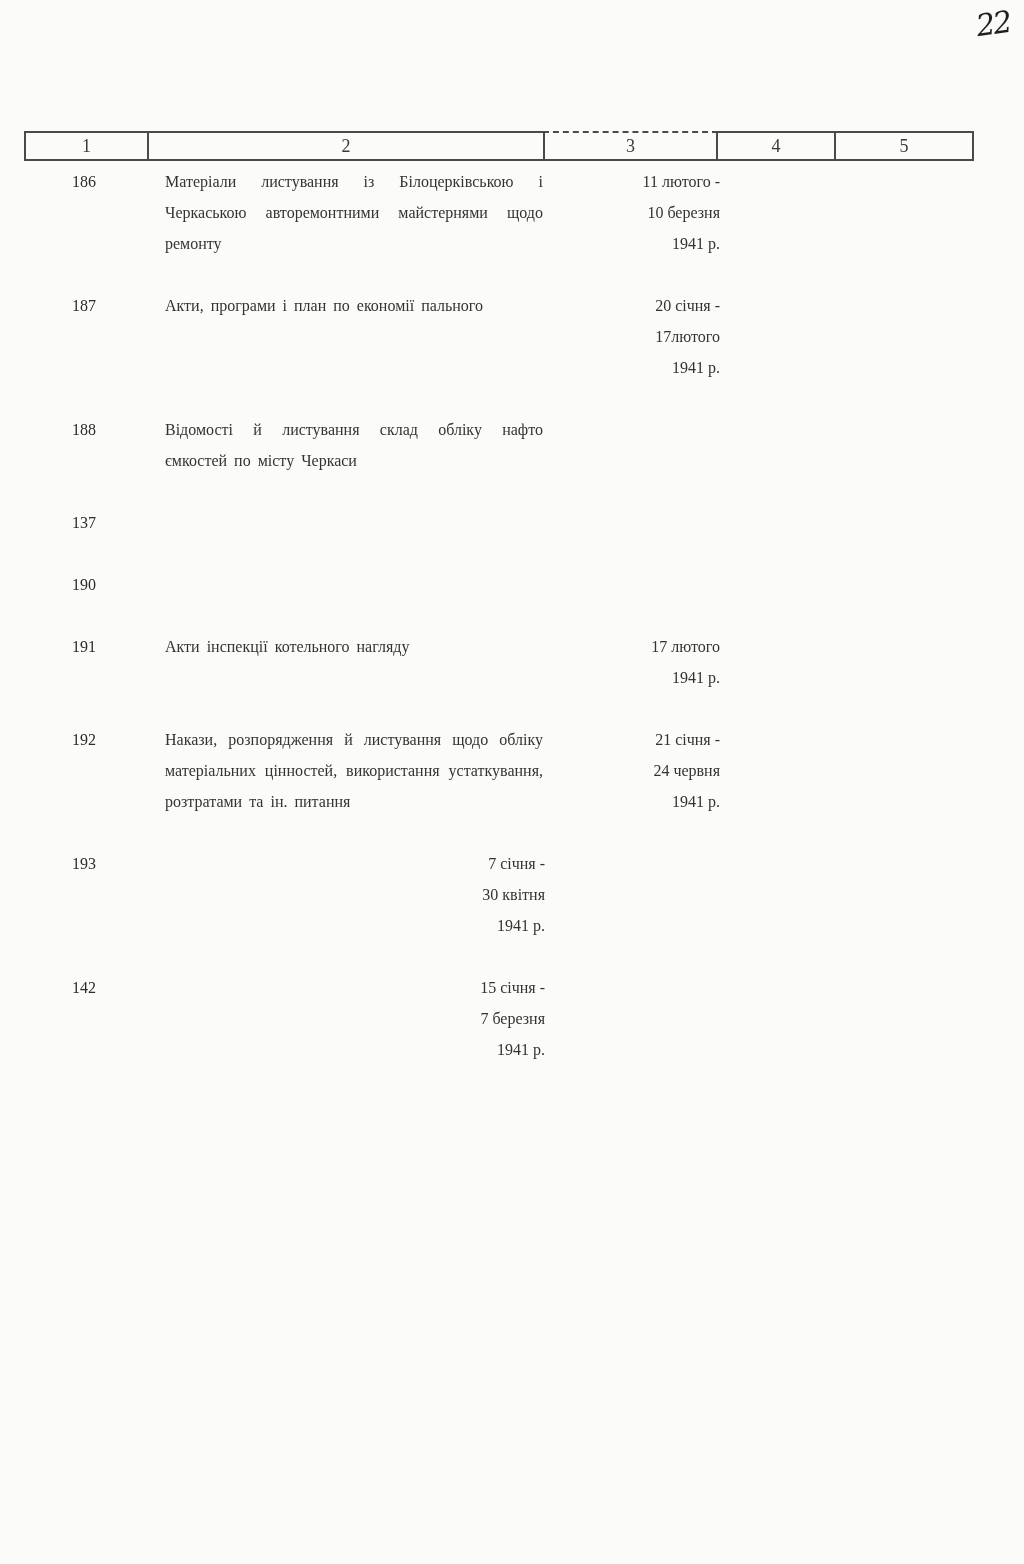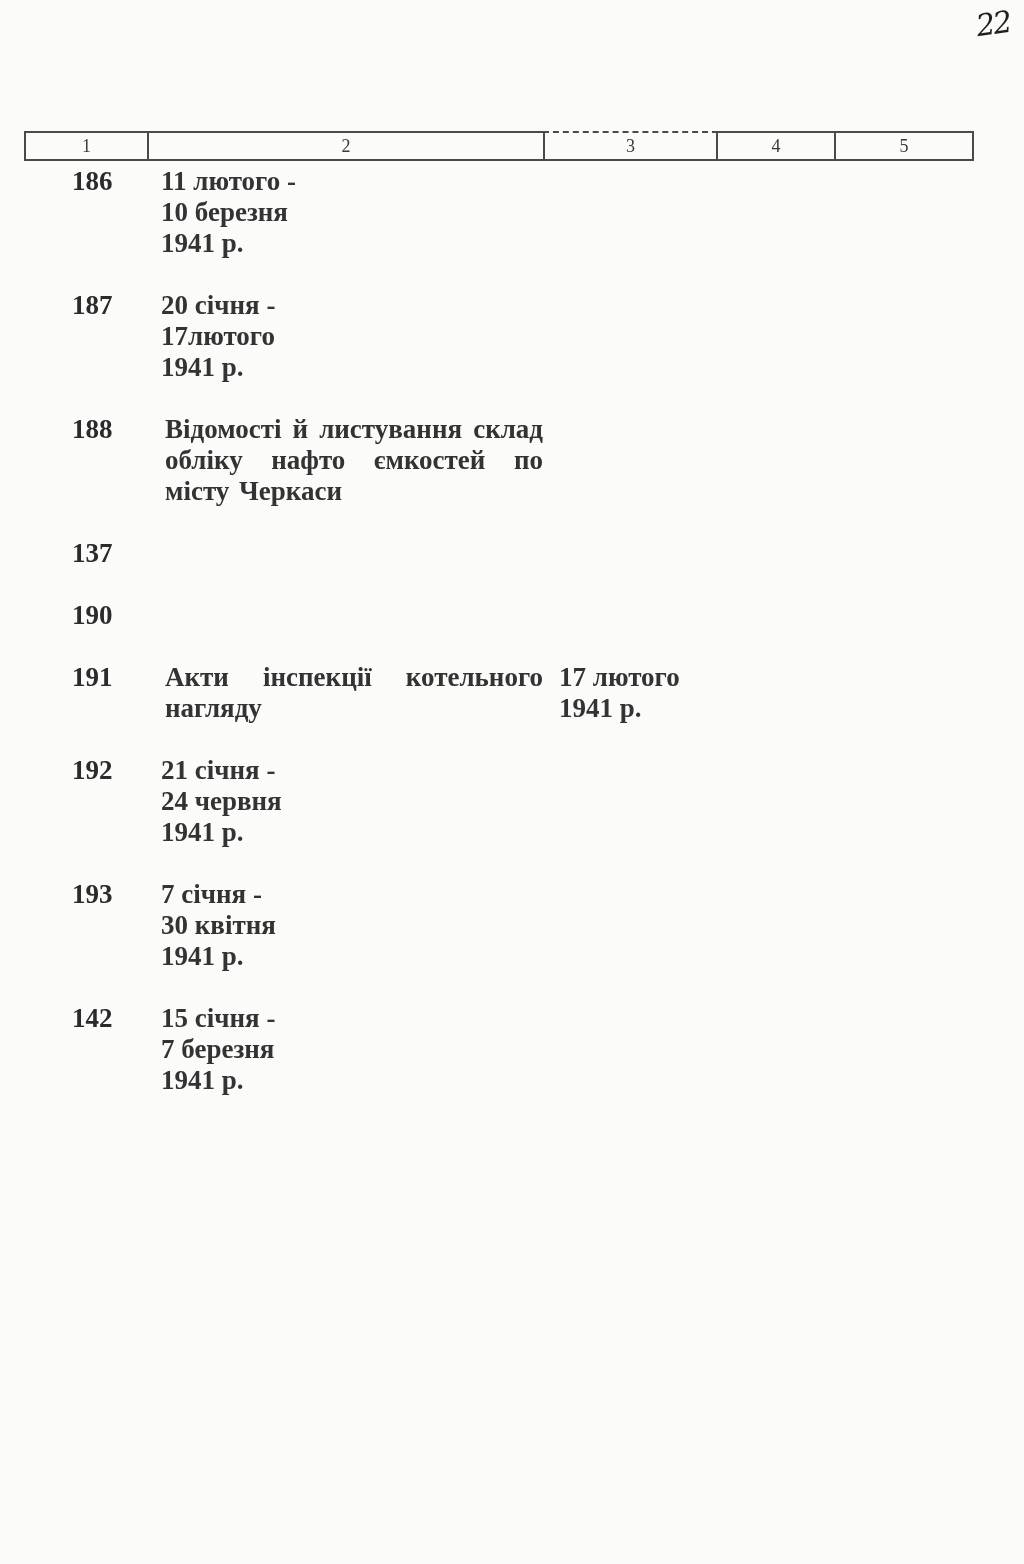--- a/index.html
+++ b/index.html
@@ -63,34 +63,34 @@
     width: 956px;
     display: flex;
     flex-direction: column;
     gap: 31px;
   }
   .row {
     display: grid;
     grid-template-columns: 123px 398px 175px 1fr;
     align-items: start;
   }
-  .cell { font-size: 27px; line-height: 31px; font-weight: bold; }
+  .cell { font-size: 16px; line-height: 31px; }
   .cell.num {
     padding-left: 48px;
     color: #2b2b2b;
   }
   .cell.desc {
     padding-left: 18px;
     padding-right: 2px;
     text-align: justify;
     word-spacing: 3px;
     color: #333;
   }
   .cell.date {
-    text-align: left;
+    text-align: right;
     white-space: pre-line;
     color: #333;
     padding-left: 14px;
   }
 </style>
 </head>
 <body>
 
 <div class="page">
 
@@ -100,28 +100,30 @@
     <div class="hcell c1">1</div>
     <div class="hcell c2">2</div>
     <div class="hcell c3">3</div>
     <div class="hcell c4">4</div>
     <div class="hcell c5">5</div>
   </div>
 
   <div class="rows" id="rows-container">
   <div class="row">
     <div class="cell num">186</div>
+    <div class="cell desc">Матеріали листування із Білоцерківською і Черкаською авторемонтними майстернями щодо ремонту</div>
     <div class="cell date">11 лютого -
 10 березня
 1941 р.</div>
     <div class="cell spare"></div>
   </div>
 
   <div class="row">
     <div class="cell num">187</div>
+    <div class="cell desc">Акти, програми і план по економії пального</div>
     <div class="cell date">20 січня -
 17лютого
 1941 р.</div>
     <div class="cell spare"></div>
   </div>
 
   <div class="row">
     <div class="cell num">188</div>
     <div class="cell desc">Відомості й листування склад обліку нафто ємкостей по місту Черкаси</div>
     <div class="cell date"></div>
@@ -143,20 +145,21 @@
   <div class="row">
     <div class="cell num">191</div>
     <div class="cell desc">Акти інспекції котельного нагляду</div>
     <div class="cell date">17 лютого
 1941 р.</div>
     <div class="cell spare"></div>
   </div>
 
   <div class="row">
     <div class="cell num">192</div>
+    <div class="cell desc">Накази, розпорядження й листування щодо обліку матеріальних цінностей, використання устаткування, розтратами та ін. питання</div>
     <div class="cell date">21 січня -
 24 червня
 1941 р.</div>
     <div class="cell spare"></div>
   </div>
 
   <div class="row">
     <div class="cell num">193</div>
     <div class="cell date">7 січня -
 30 квітня

